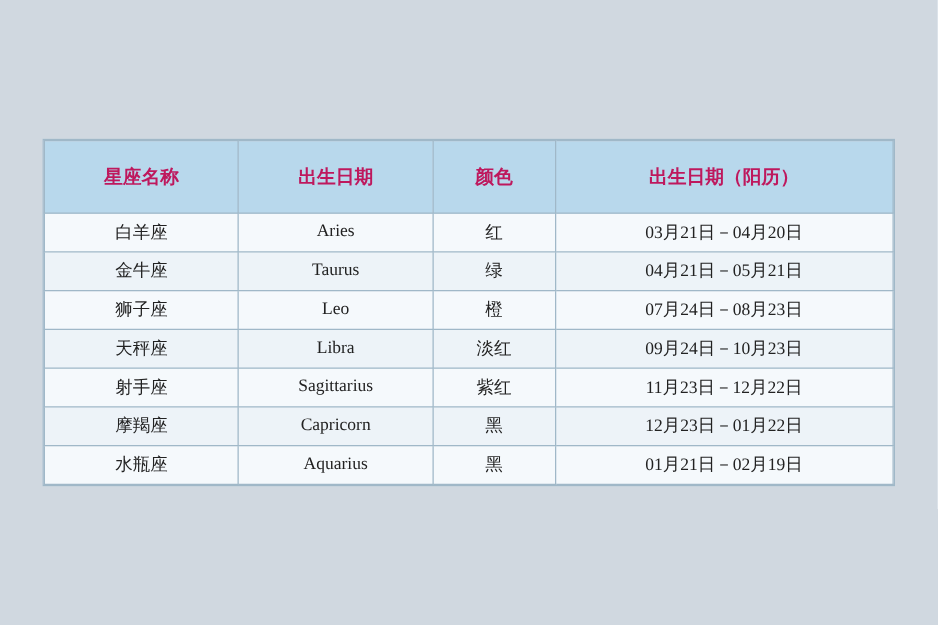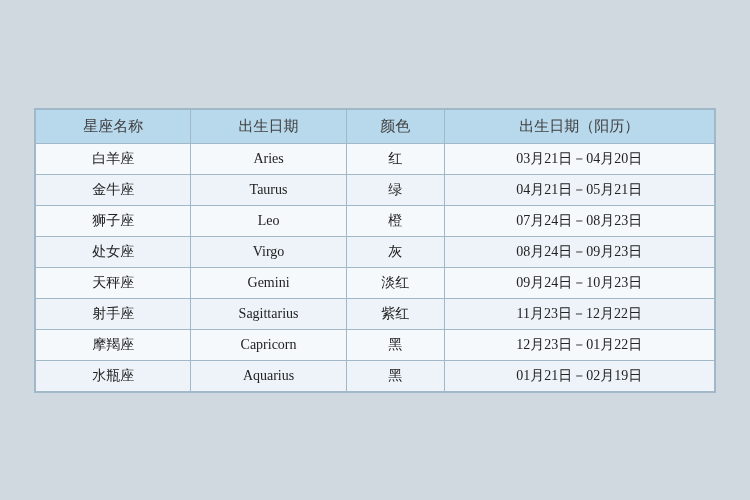--- a/index.html
+++ b/index.html
@@ -17,25 +17,25 @@
       border: 1px solid #a0b8c8;
       padding: 0;
     }
     table {
       border-collapse: collapse;
       width: 680px;
     }
     thead tr th {
       background: #b8d8ec;
       border: 1px solid #a0b8c8;
-      padding: 7px 10px;
+      padding: 19px 10px;
       font-size: 15px;
-      font-weight: normal;
+      font-weight: bold;
       text-align: center;
-      color: #404040;
+      color: #be185d;
     }
     tbody tr td {
       border: 1px solid #a0b8c8;
       padding: 6px 2px;
       font-size: 14px;
       text-align: center;
       color: #222;
       background: #f5f9fc;
     }
     tbody tr:nth-child(even) td {
@@ -68,28 +68,22 @@
           <td>绿</td>
           <td>04月21日－05月21日</td>
         </tr>
         <tr>
           <td>狮子座</td>
           <td>Leo</td>
           <td>橙</td>
           <td>07月24日－08月23日</td>
         </tr>
         <tr>
-          <td>处女座</td>
-          <td>Virgo</td>
-          <td>灰</td>
-          <td>08月24日－09月23日</td>
-        </tr>
-        <tr>
           <td>天秤座</td>
-          <td>Gemini</td>
+          <td>Libra</td>
           <td>淡红</td>
           <td>09月24日－10月23日</td>
         </tr>
         <tr>
           <td>射手座</td>
           <td>Sagittarius</td>
           <td>紫红</td>
           <td>11月23日－12月22日</td>
         </tr>
         <tr>

